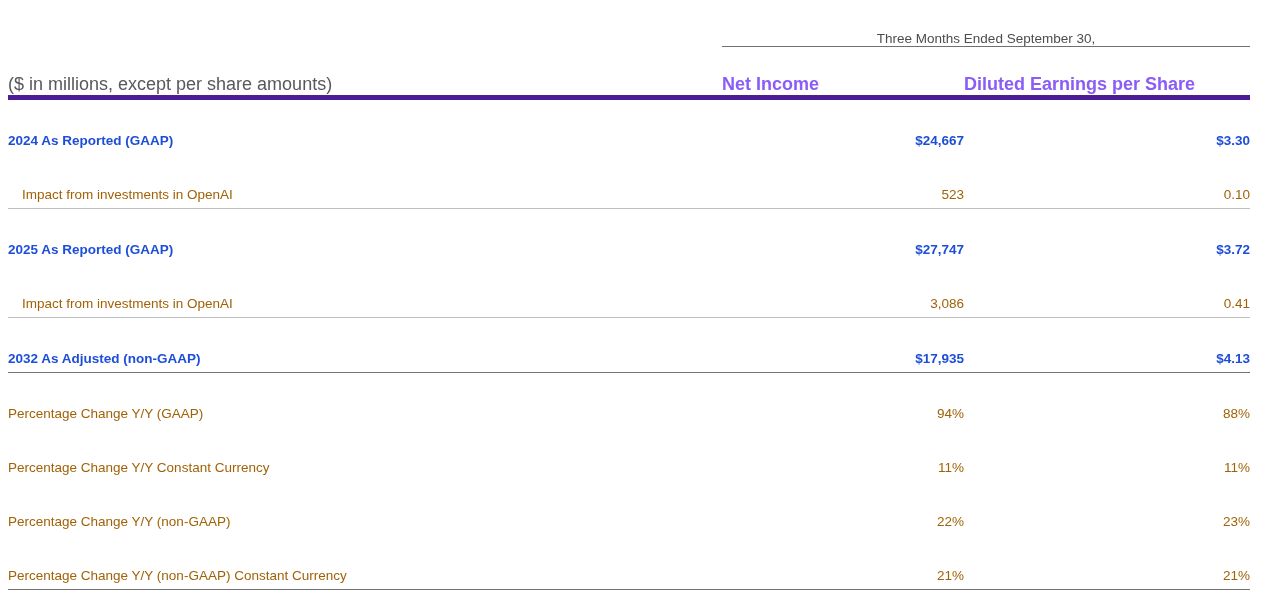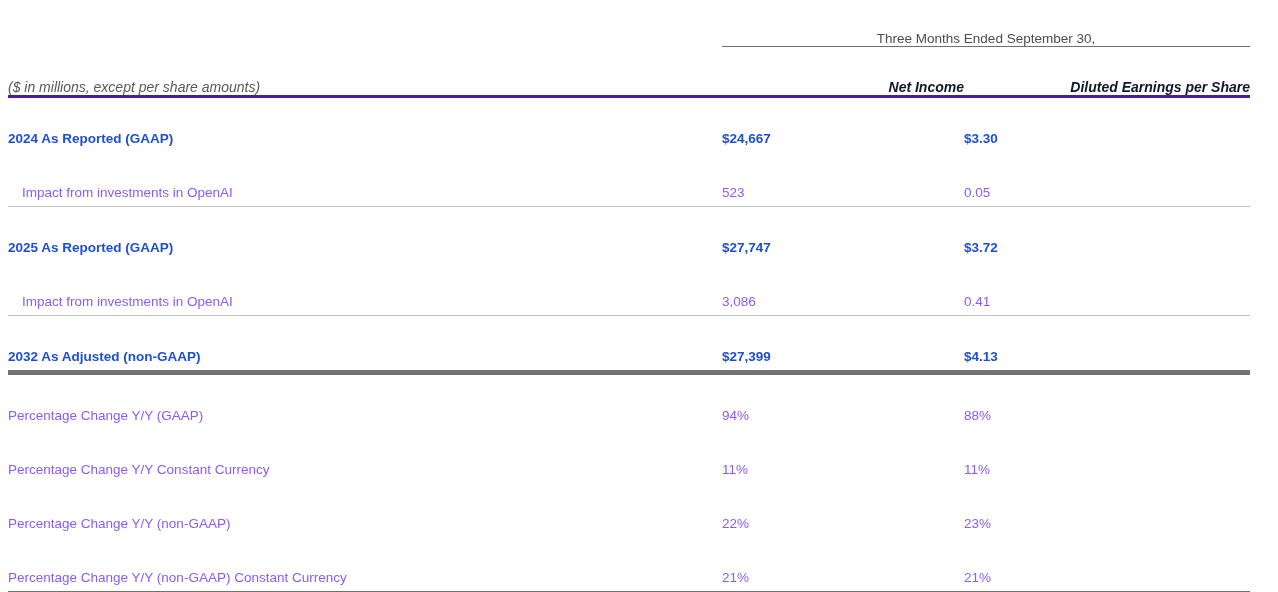--- a/index.html
+++ b/index.html
@@ -45,61 +45,59 @@
     text-align: center;
     padding-bottom: 8px;
   }
   .hdr-span-row td.spacer { border: 0; }
   .hdr-span-row td.span-cell {
     border-bottom: 1px solid #6f7072;
   }
 
   .hdr-row td {
     height: 48px;
-    font-size: 14px;
+    font-size: 18px;
     padding-bottom: 10px;
-    border-bottom: 3px solid #4c1d95;
-    font-style: italic;
+    border-bottom: 5px solid #4c1d95;
   }
   .hdr-row td.lbl {
     font-weight: normal;
     color: #58595b;
     text-align: left;
   }
   .hdr-row td.num {
     font-weight: bold;
-    color: #0f172a;
-    text-align: right;
+    color: #8b5cf6;
   }
 
   
   tr.data td {
     height: 48px;
     font-size: 13.5px;
     padding-bottom: 6px;
   }
   tr.data td.lbl { text-align: left; }
-  tr.data td.num { text-align: left; }
+  tr.data td.num { text-align: right; }
 
   tr.bold td {
     font-weight: bold;
     color: #1d4ed8;
   }
   tr.plain td {
     font-weight: normal;
-    color: #8b5cf6;
+    color: #a16207;
   }
   tr.indent td.lbl {
     padding-left: 14px;
   }
   tr.rule-top td {
     border-top: 1px solid #bcbec0;
   }
   tr.rule-top-dark td {
-    border-top: 5px solid #737373;
+    border-top: 1px solid #737373;
     margin-left: 14px;
   }
   tr.rule-bottom-dark td {
     border-bottom: 1px solid #6f7072;
   }
   .num-pad-ni  { padding-right: 0px; }
   .num-pad-eps { padding-right: 0px; }
 </style>
 </head>
 <body>
@@ -126,39 +124,39 @@
 
       <tr class="data bold">
         <td class="lbl">2024 As Reported (GAAP)</td>
         <td class="num num-pad-ni">$24,667</td>
         <td class="num num-pad-eps">$3.30</td>
       </tr>
 
       <tr class="data plain indent">
         <td class="lbl">Impact from investments in OpenAI</td>
         <td class="num num-pad-ni">523</td>
-        <td class="num num-pad-eps">0.05</td>
+        <td class="num num-pad-eps">0.10</td>
       </tr>
 
 
       <tr class="data bold rule-top">
         <td class="lbl">2025 As Reported (GAAP)</td>
         <td class="num num-pad-ni">$27,747</td>
         <td class="num num-pad-eps">$3.72</td>
       </tr>
 
       <tr class="data plain indent">
         <td class="lbl">Impact from investments in OpenAI</td>
         <td class="num num-pad-ni">3,086</td>
         <td class="num num-pad-eps">0.41</td>
       </tr>
 
       <tr class="data bold rule-top">
         <td class="lbl">2032 As Adjusted (non-GAAP)</td>
-        <td class="num num-pad-ni">$27,399</td>
+        <td class="num num-pad-ni">$17,935</td>
         <td class="num num-pad-eps">$4.13</td>
       </tr>
 
       <tr class="data plain rule-top-dark">
         <td class="lbl">Percentage Change Y/Y (GAAP)</td>
         <td class="num num-pad-ni">94%</td>
         <td class="num num-pad-eps">88%</td>
       </tr>
 
       <tr class="data plain">

